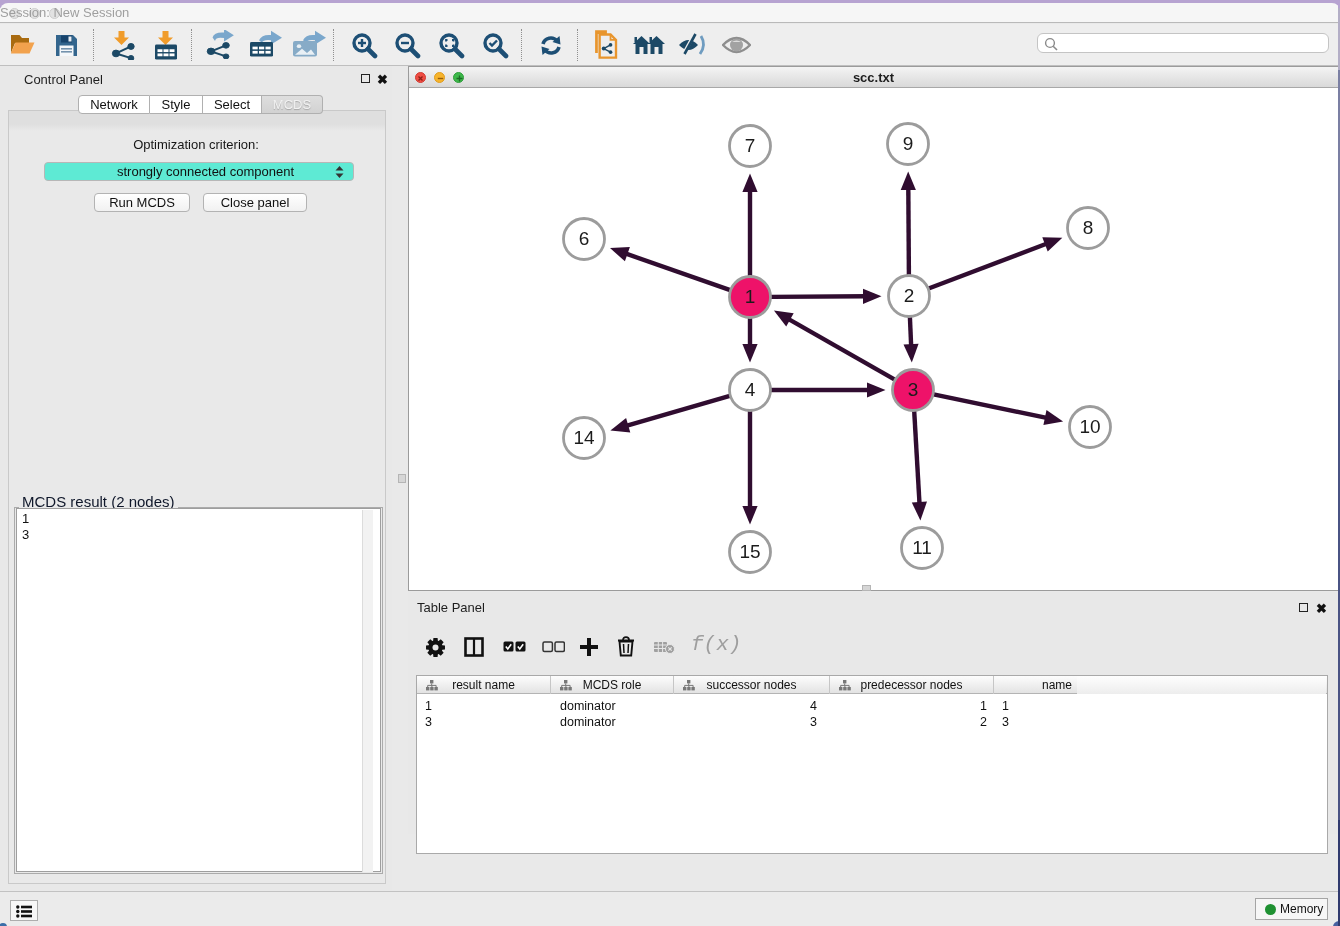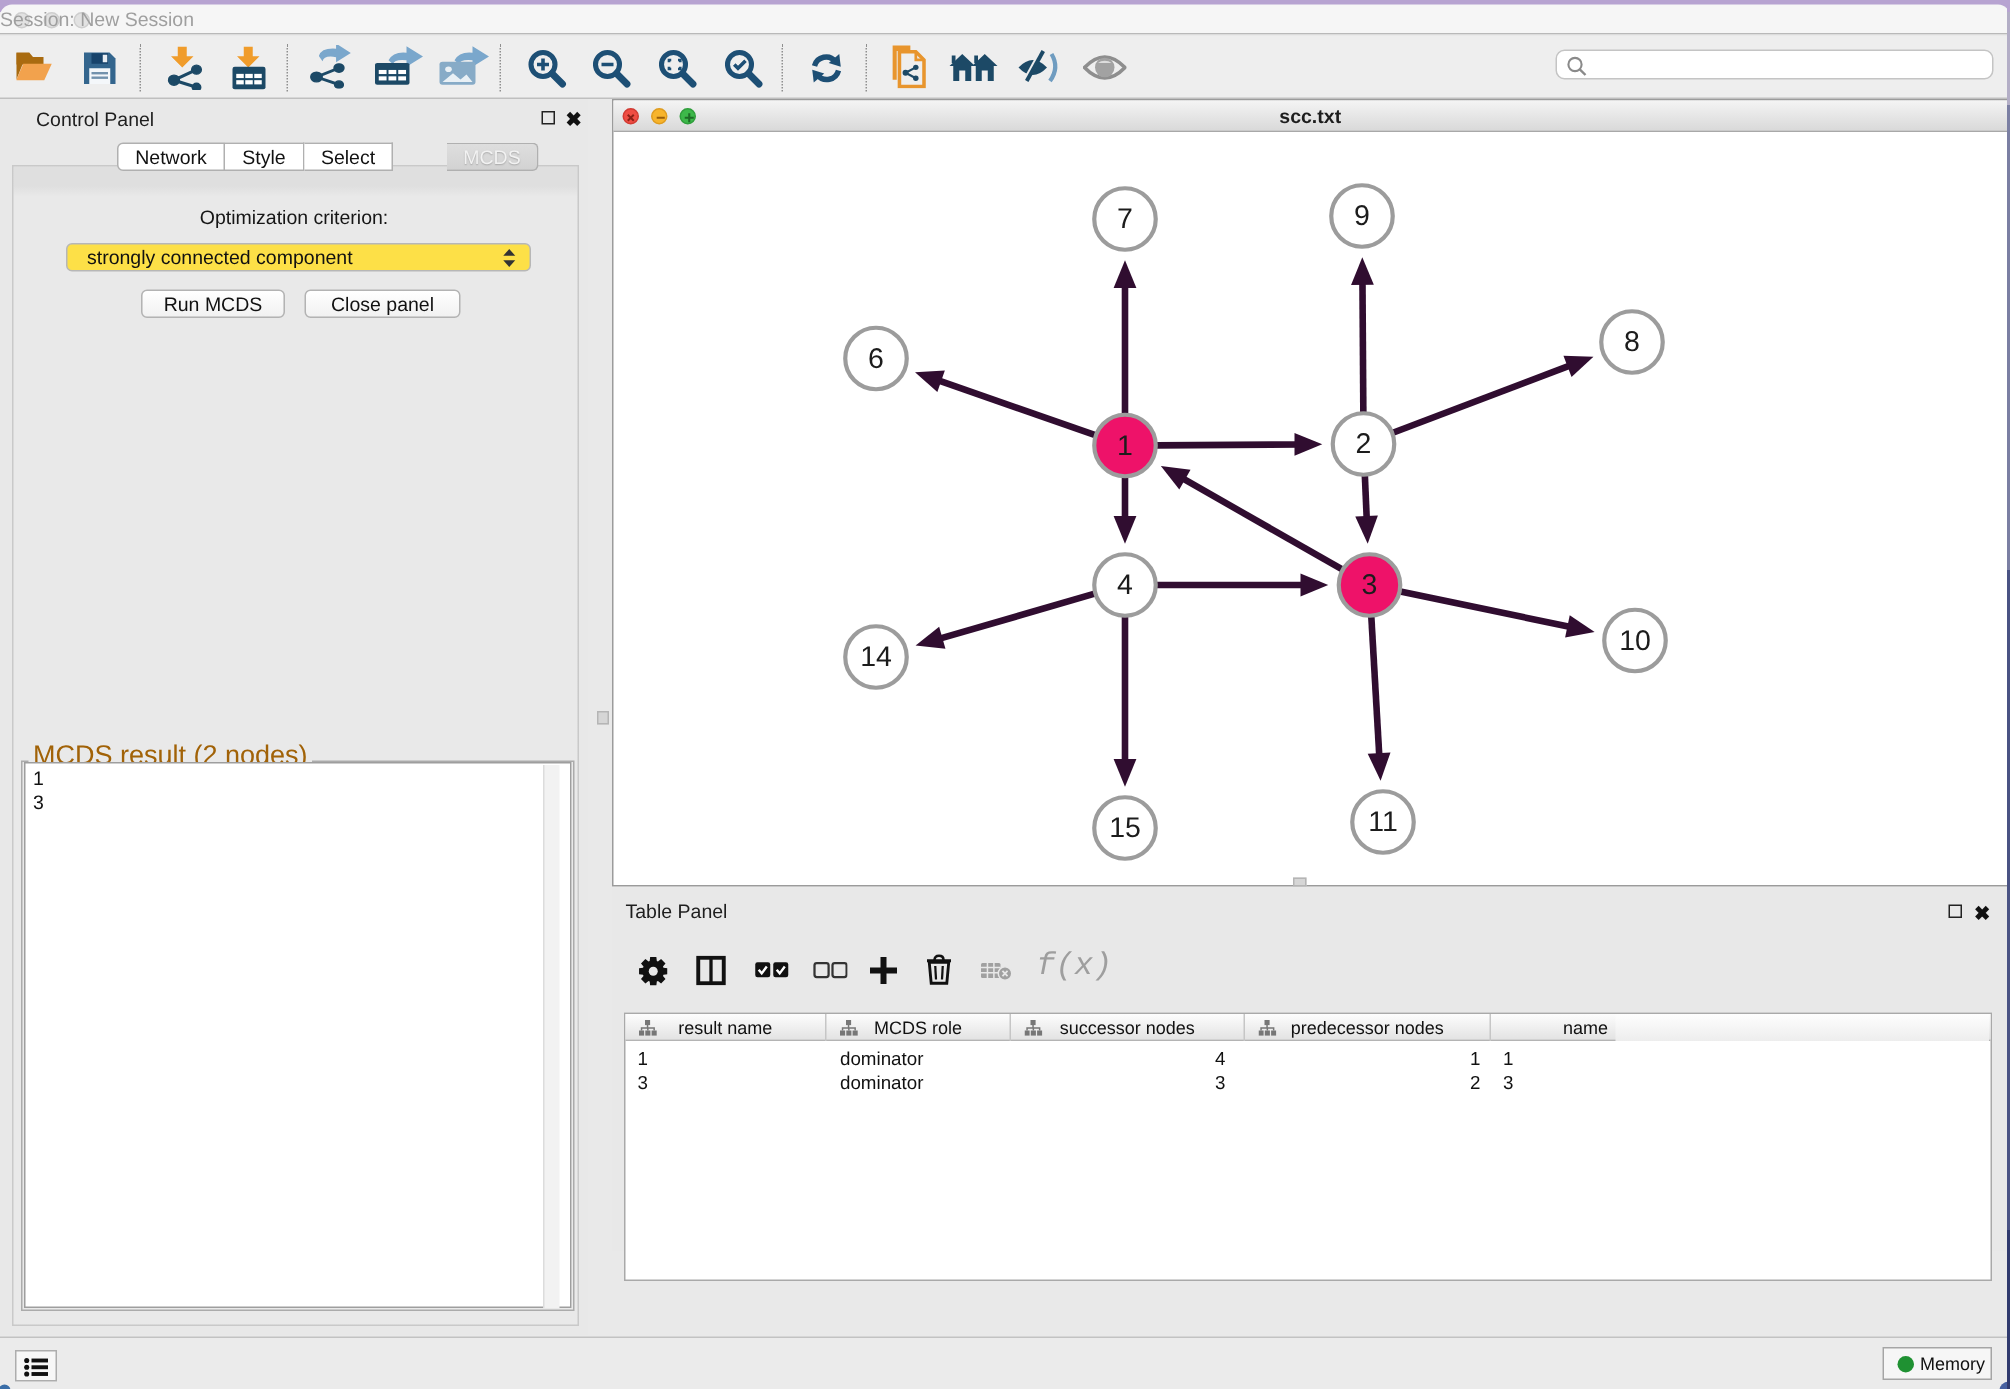--- a/index.html
+++ b/index.html
@@ -25,29 +25,29 @@
 
 #cpanel { left:0; top:66px; width:392px; height:824px; background:#e8e8e8; }
 #cpanel-title { left:24px; top:6px; font-size:13px; color:#1e1e1e; }
 .winbtn-sq { position:absolute; width:9px; height:9px; border:1.5px solid #222; background:transparent; }
 .winbtn-x { position:absolute; font-size:13px; font-weight:bold; color:#111; line-height:11px; }
 #cp-inner { left:8px; top:44px; width:378px; height:774px; border:1px solid #c9c9c9; background:linear-gradient(#dfdfdf 0 13px, #e9e9e9 20px); }
 .tabrow { position:absolute; display:flex; }
 .tab { height:19px; font-size:13px; color:#111; background:#fff; border:1px solid #b0b0b0;
   border-left:none; display:flex; align-items:center; justify-content:center; }
 .tab.first { border-left:1px solid #b0b0b0; border-radius:4px 0 0 4px; }
-.tab.last { border-radius:0 4px 4px 0;margin-left:36px; }
+.tab.last { border-radius:0 4px 4px 0; }
 .tab.sel { background:linear-gradient(#dedede,#d2d2d2); color:#f2f2f2; text-shadow:0 1px 1px #a5a5a5; }
 #opt-label { top:71px; width:392px; text-align:center; font-size:13px; color:#161616; }
-#combo { left:44px; top:96px; width:310px; height:19px; background:#fde047; border:1px solid #b7b7b7;
-  border-radius:4px; font-size:13px; color:#111; line-height:17px; padding-left:13px; }
+#combo { left:44px; top:96px; width:310px; height:19px; background:#5eead4; border:1px solid #b7b7b7;
+  border-radius:4px; font-size:13px; color:#111; line-height:17px; padding-left:13px;text-align:center; }
 .btn { position:absolute; height:19px; background:linear-gradient(#ffffff,#f1f1f1); border:1px solid #b3b3b3;
   border-radius:4px; font-size:13px; color:#111; text-align:center; line-height:17px; }
 #mcds-group { left:14px; top:441px; width:369px; height:367px; border:1px solid #ababab; }
-#mcds-label { left:19px; top:427px; background:#e9e9e9; padding:0 3px; font-size:18px; color:#a16207; }
+#mcds-label { left:19px; top:427px; background:#e9e9e9; padding:0 3px; font-size:15px; color:#0f172a; }
 #mcds-white { left:16px; top:442px; width:365px; height:364px; background:#fff; border:1px solid #9e9e9e; }
 #mcds-scroll { right:7px; top:1px; width:11px; height:362px; background:#f2f2f2; border-left:1px solid #dcdcdc; }
 
 #vsplit-handle { left:398px; top:474px; width:8px; height:9px; background:#d6d6d6; border:1px solid #b5b5b5; }
 
 #netwin { left:408px; top:66px; width:931px; height:525px; border:1px solid #9b9b9b; background:#fff; }
 #nettitle { left:0; top:0; width:100%; height:21px; background:linear-gradient(#f4f4f4,#d9d9d9);
   border-bottom:1px solid #a8a8a8; }
 #nettitle .t { width:100%; text-align:center; top:3px; font-size:13px; font-weight:bold; color:#1d1d1d; }
 .mac { position:absolute; top:5px; width:11px; height:11px; border-radius:50%; }

